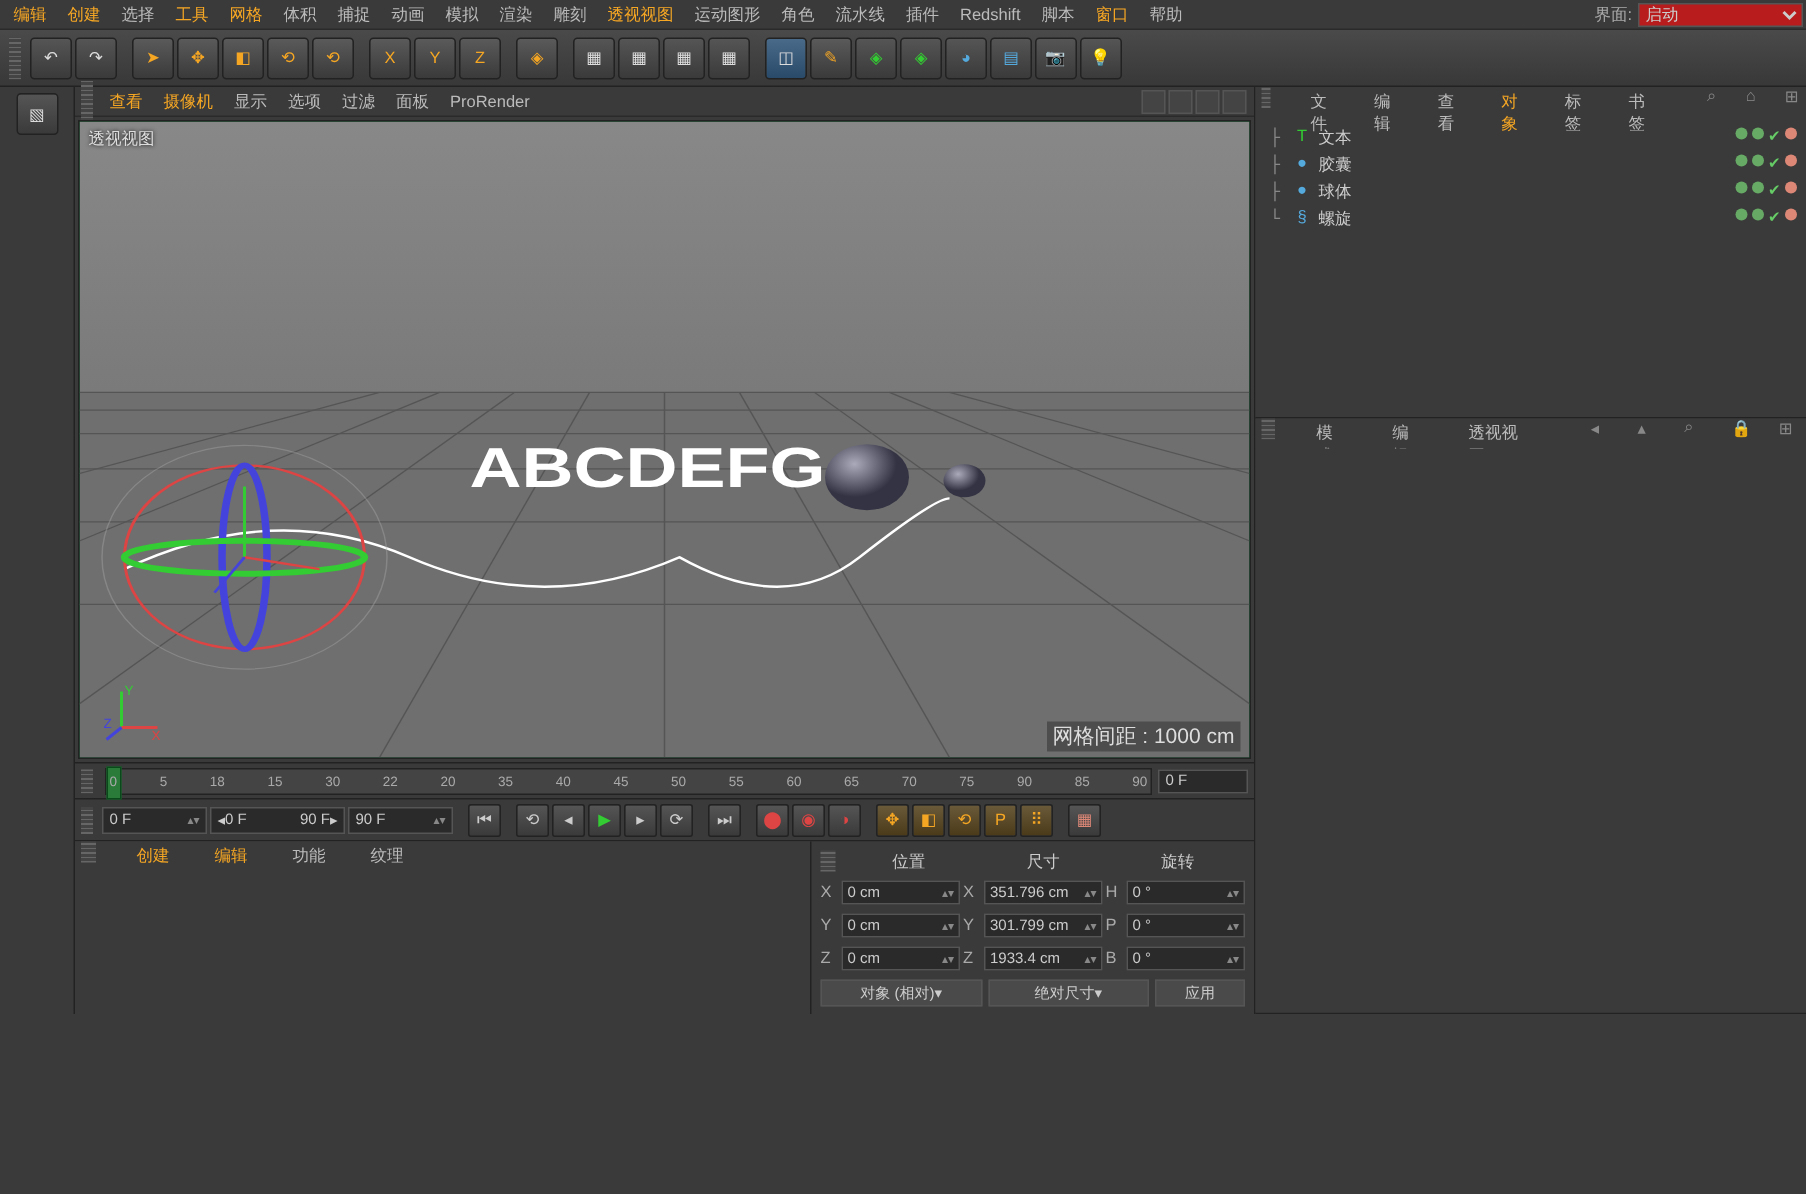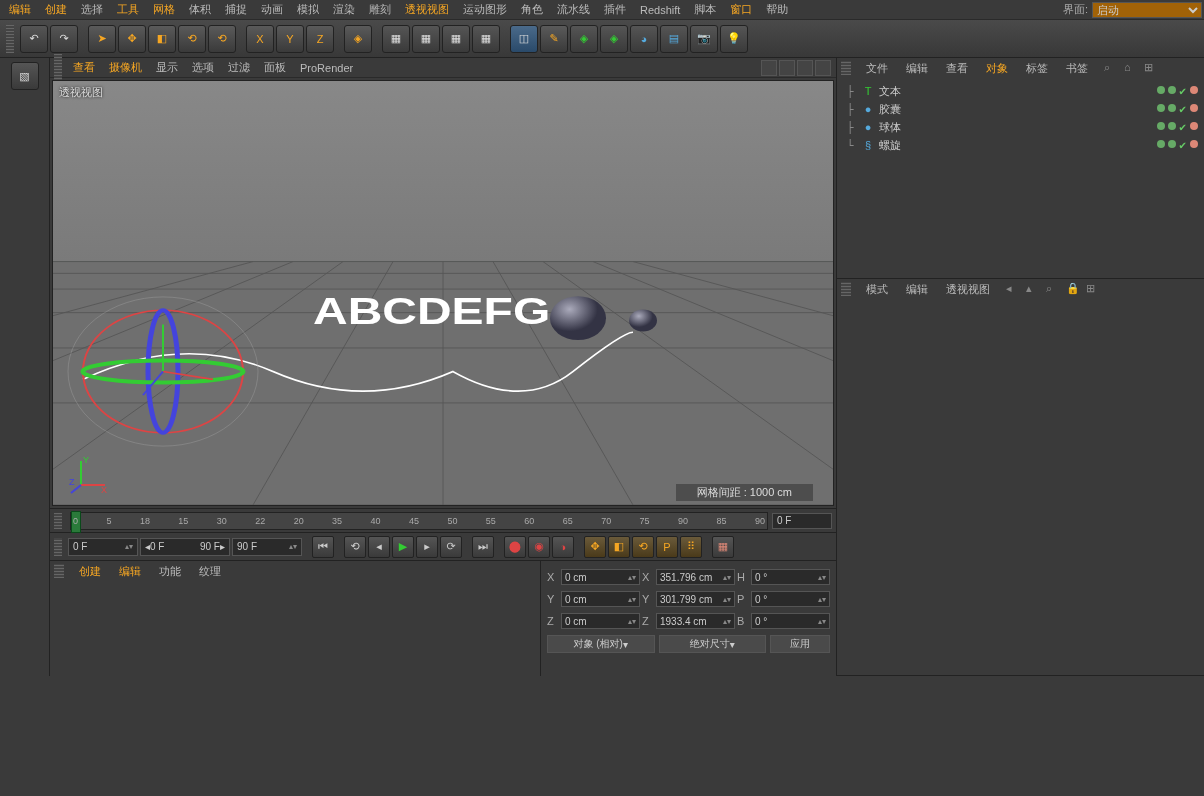--- a/index.html
+++ b/index.html
@@ -2,42 +2,42 @@
 <html><head>
 <meta charset="utf-8">
 <style>
 *{box-sizing:border-box;margin:0;padding:0;font-family:"Microsoft YaHei",Arial,sans-serif;user-select:none}
 body{background:#3a3a3a;color:#bbb;font-size:11px;width:1204px;height:796px;overflow:hidden;position:relative}
 .menubar{height:20px;background:#3a3a3a;display:flex;align-items:center;padding:0 2px;border-bottom:1px solid #2a2a2a}
 .menubar .mi{padding:2px 7px;cursor:pointer}
 .menubar .mi.hl{color:#f5a623}
 .menubar .spacer{flex:1}
 .menubar .layout-label{color:#aaa;margin-right:4px}
-.menubar select{background:#a16207;color:#ccc;border:1px solid #555;font-size:11px;height:16px;width:110px}
+.menubar select{background:#b91c1c;color:#ccc;border:1px solid #555;font-size:11px;height:16px;width:110px}
 .toolbar{height:38px;background:linear-gradient(#4a4a4a,#383838);display:flex;align-items:center;padding:2px 6px;gap:2px;border-bottom:1px solid #222}
 .grip{width:8px;height:28px;background:repeating-linear-gradient(0deg,#666 0 1px,#444 1px 3px);margin-right:4px}
 .tbtn{width:28px;height:28px;border:1px solid #222;border-radius:3px;background:linear-gradient(#555,#3a3a3a);display:flex;align-items:center;justify-content:center;color:#ddd;cursor:pointer}
 .tbtn.accent{background:linear-gradient(#5a5a5a,#3a3a3a);color:#f5a623}
 .tbtn.blue{background:linear-gradient(#4a6a8a,#2a4a6a)}
 .tsep{width:6px}
 .main{display:flex;height:618px}
 .leftcol{width:50px;background:#3a3a3a;border-right:1px solid #222;display:flex;flex-direction:column;align-items:center;padding-top:4px;gap:2px}
 .center{flex:1;display:flex;flex-direction:column;background:#3a3a3a;min-width:0}
 .vpmenu{height:20px;background:#3a3a3a;display:flex;align-items:center;padding:0 4px;border-bottom:1px solid #2a2a2a}
 .vpmenu .mi{padding:2px 7px}
 .vpmenu .mi.hl{color:#f5a623}
 .vpmenu .spacer{flex:1}
 .vpmenu .icn{width:16px;height:16px;margin:0 1px;border:1px solid #555;background:#444;cursor:pointer}
 .viewport{flex:1;position:relative;border:1px solid #222;margin:2px;background:#14532d;overflow:hidden}
 .vp-label{position:absolute;top:4px;left:6px;color:#ddd;font-size:11px;text-shadow:0 0 3px #000}
-.vp-grid-info{position:absolute;bottom:4px;right:20px;color:#ddd;font-size:11px;background:rgba(0,0,0,.3);padding:1px 21px}
+.vp-grid-info{position:absolute;bottom:4px;right:6px;color:#ddd;font-size:14px;background:rgba(0,0,0,.3);padding:1px 4px}
 .axis-widget{position:absolute;bottom:10px;left:16px;width:40px;height:40px}
 .rightcol{width:368px;display:flex;flex-direction:column;background:#3a3a3a;border-left:1px solid #222}
 .panel{border-bottom:1px solid #222}
-.panel-tabs{height:20px;display:flex;align-items:center;padding:0 4px;gap:4px;background:#3a3a3a}
+.panel-tabs{height:20px;display:flex;align-items:flex-start;padding:0 4px;gap:16px;background:#3a3a3a}
 .panel-tabs .grip{width:10px;height:14px}
 .panel-tabs .tab{padding:2px 7px;cursor:pointer}
 .panel-tabs .tab.hl{color:#f5a623}
 .panel-tabs .icn{width:14px;height:14px;margin:0 1px;color:#888;cursor:pointer}
 .obj-list{padding:4px 6px;height:200px;background:#3a3a3a}
 .obj-row{display:flex;align-items:center;height:18px;gap:4px}
 .tree-ind{color:#888;font-family:monospace;width:14px;text-align:center}
 .obj-icon{width:14px;text-align:center}
 .obj-name{flex:0 0 60px;color:#ccc}
 .obj-toggles{display:flex;gap:3px;margin-left:auto}
@@ -294,20 +294,26 @@
       <div class="mat-panel">
         <div class="panel-tabs">
           <div class="grip"></div>
           <span class="tab hl">创建</span>
           <span class="tab hl">编辑</span>
           <span class="tab">功能</span>
           <span class="tab">纹理</span>
         </div>
       </div>
       <div class="coord-panel">
+        <div class="coord-hdr">
+          <div class="grip" style="height:14px;width:10px"></div>
+          <span class="lbl">位置</span>
+          <span class="lbl">尺寸</span>
+          <span class="lbl">旋转</span>
+        </div>
         <div id="coord-rows">
             <div class="coord-row">
               <span class="ax">X</span>
   <span class="val">
                 <span>0 cm</span>
                 <span class="ar">▴▾</span>
               </span>
   <span class="ax">X</span>
   <span class="val">
                 <span>351.796 cm</span>

